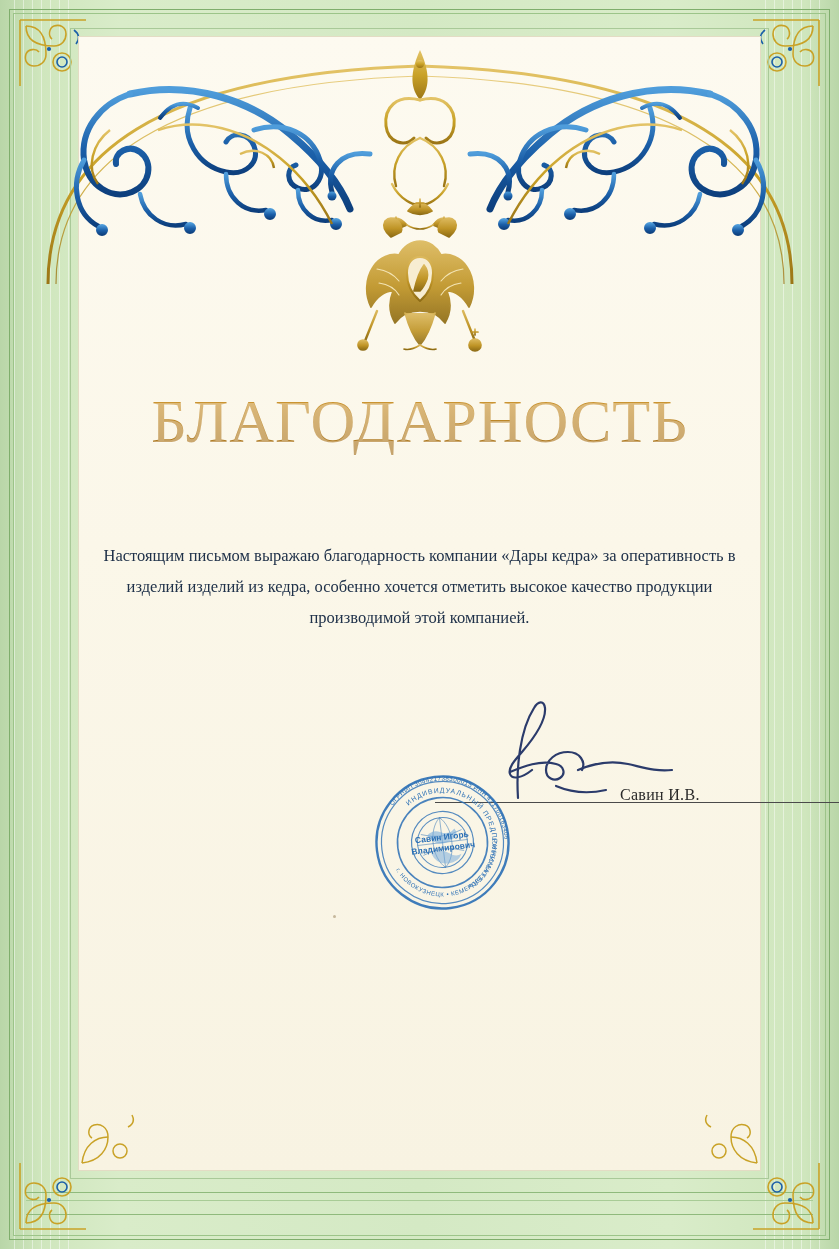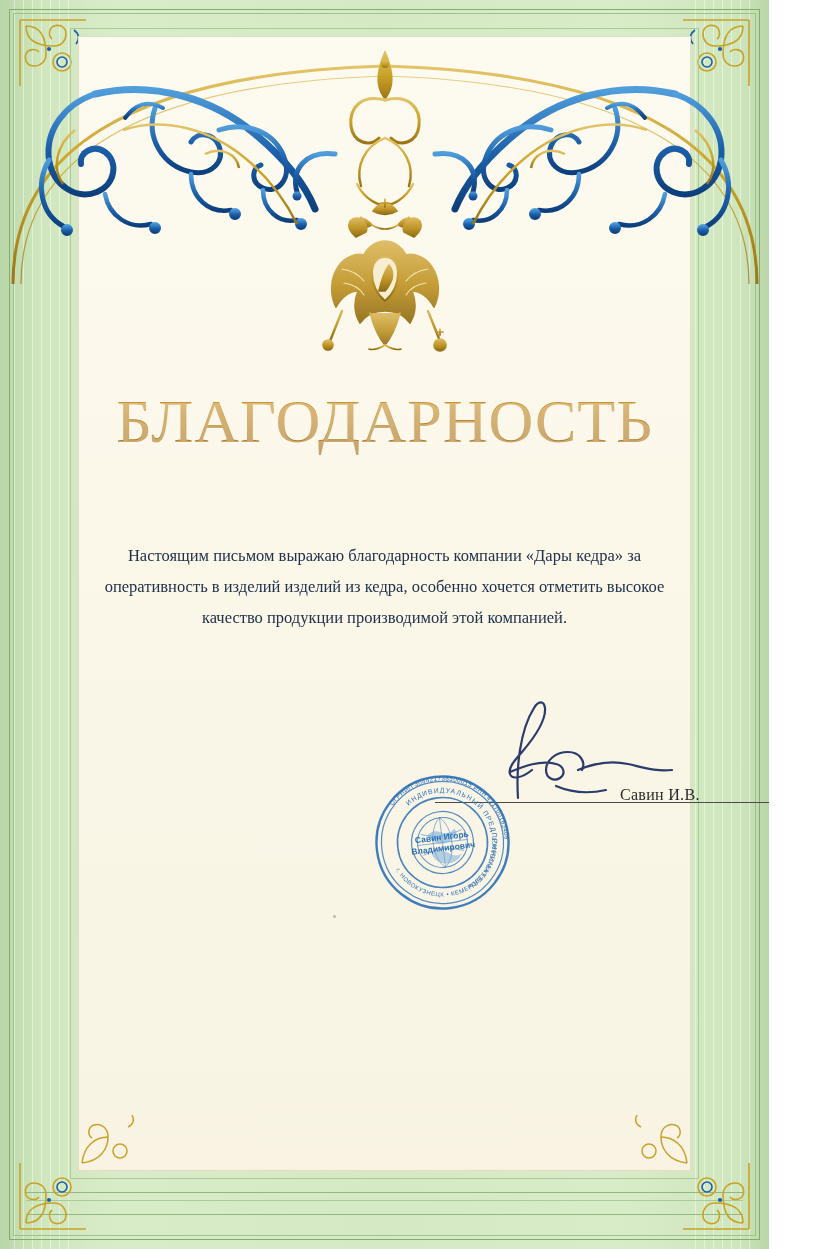--- a/index.html
+++ b/index.html
@@ -7,21 +7,21 @@
     padding: 0;
     background: #ffffff;
   }
   body {
     font-family: "Liberation Serif", "DejaVu Serif", serif;
   }
 
   
   .page {
     position: relative;
-    width: 769px;
+    width: 839px;
     height: 1249px;
     overflow: hidden;
     background: #cfe3c1;
   }
 
   
   .bg-green {
     position: absolute;
     inset: 0;
     background:

